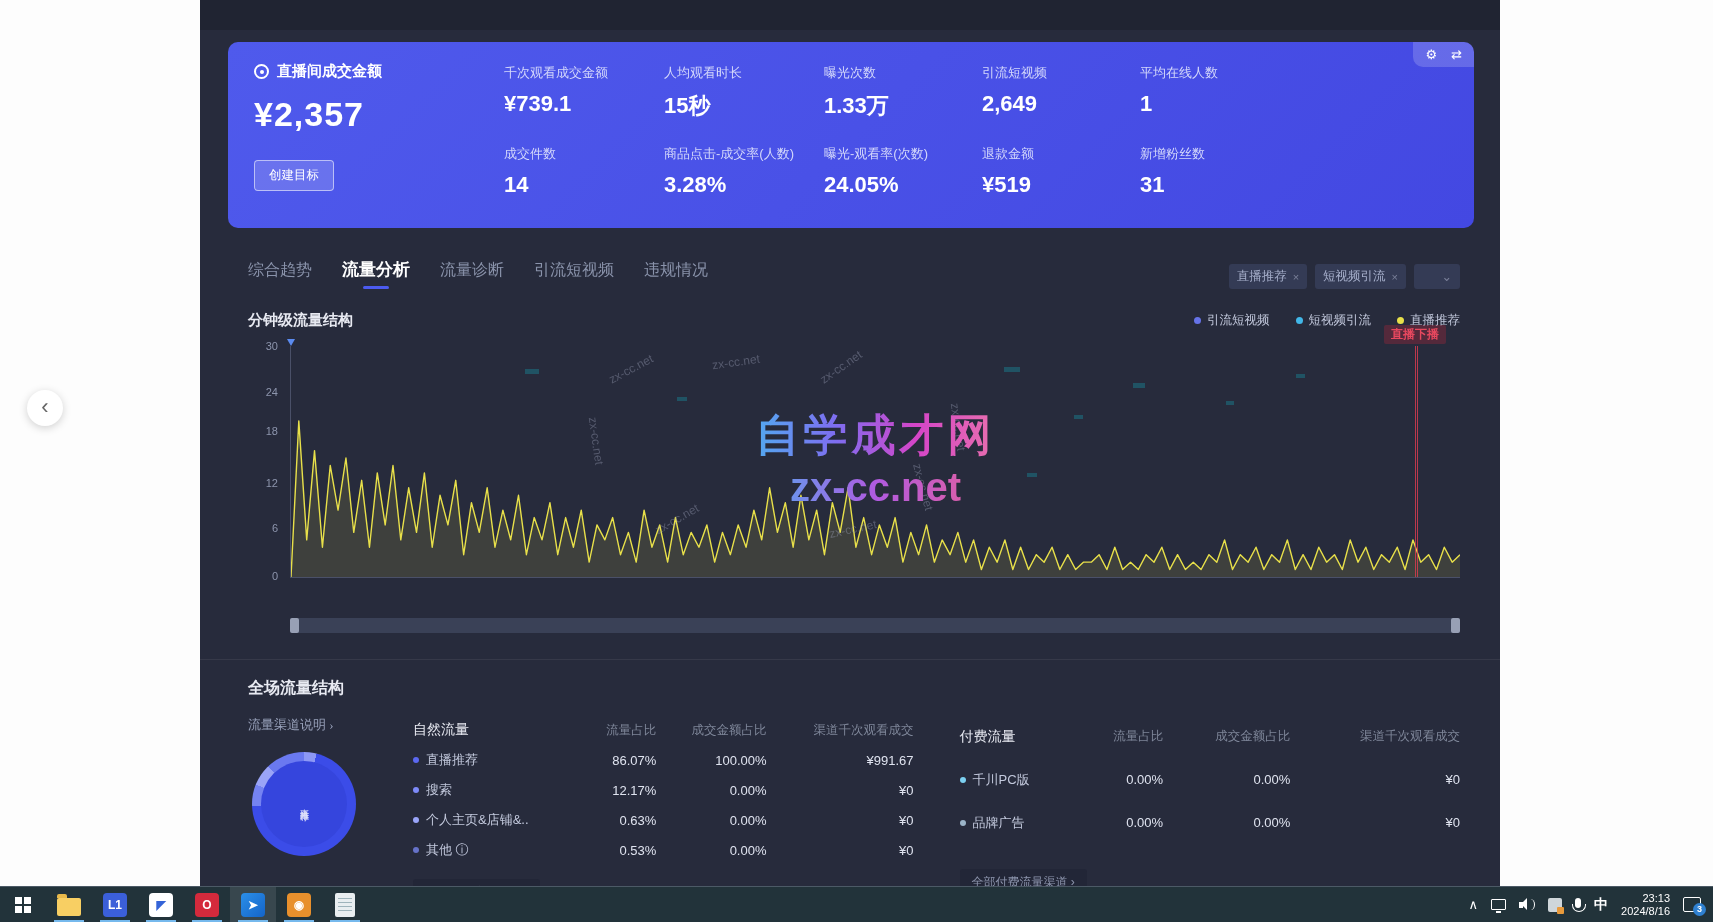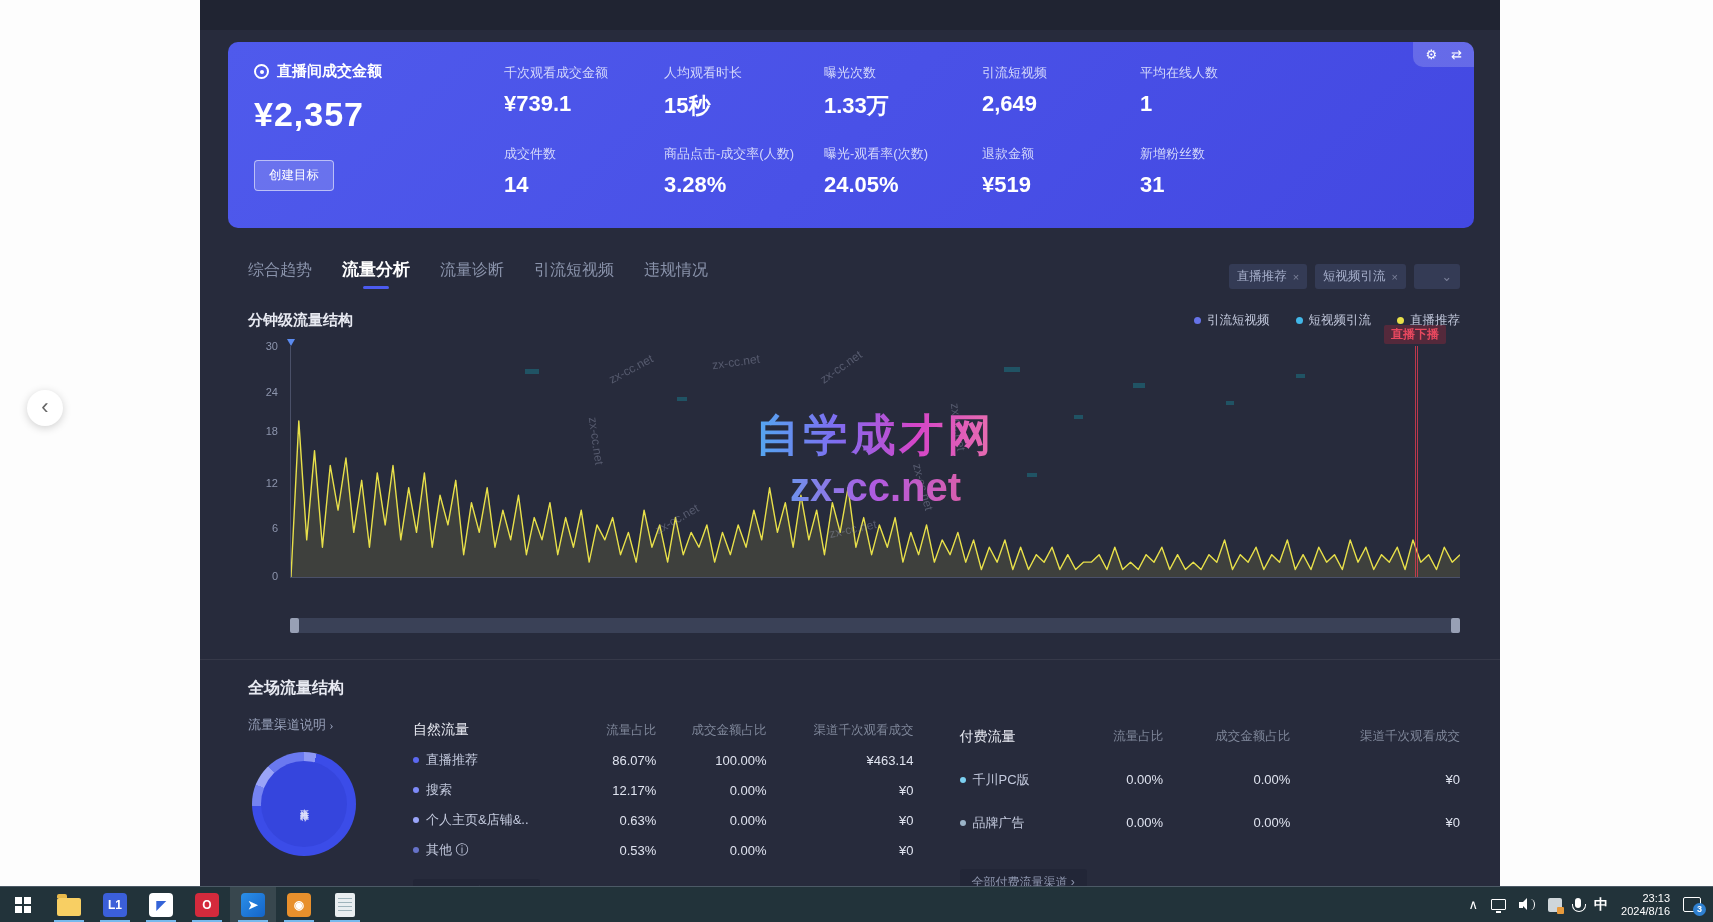--- a/index.html
+++ b/index.html
@@ -323,21 +323,21 @@
               <tr>
             <th class="tbl-title">自然流量</th>
             <th class="col-h">流量占比</th>
             <th class="col-h">成交金额占比</th>
             <th class="col-h">渠道千次观看成交</th>
           </tr>
           <tr>
             <td class="name"><span class="dot" style="background-color: rgb(91, 104, 240);"></span><span>直播推荐</span></td>
             <td class="val">86.07%</td>
             <td class="val">100.00%</td>
-            <td class="val">¥463.14</td>
+            <td class="val">¥991.67</td>
           </tr>
           <tr>
             <td class="name"><span class="dot" style="background-color: rgb(125, 138, 248);"></span><span>搜索</span></td>
             <td class="val">12.17%</td>
             <td class="val">0.00%</td>
             <td class="val">¥0</td>
           </tr>
           <tr>
             <td class="name"><span class="dot" style="background-color: rgb(154, 165, 250);"></span><span>个人主页&amp;店铺&amp;..</span></td>
             <td class="val">0.63%</td>

